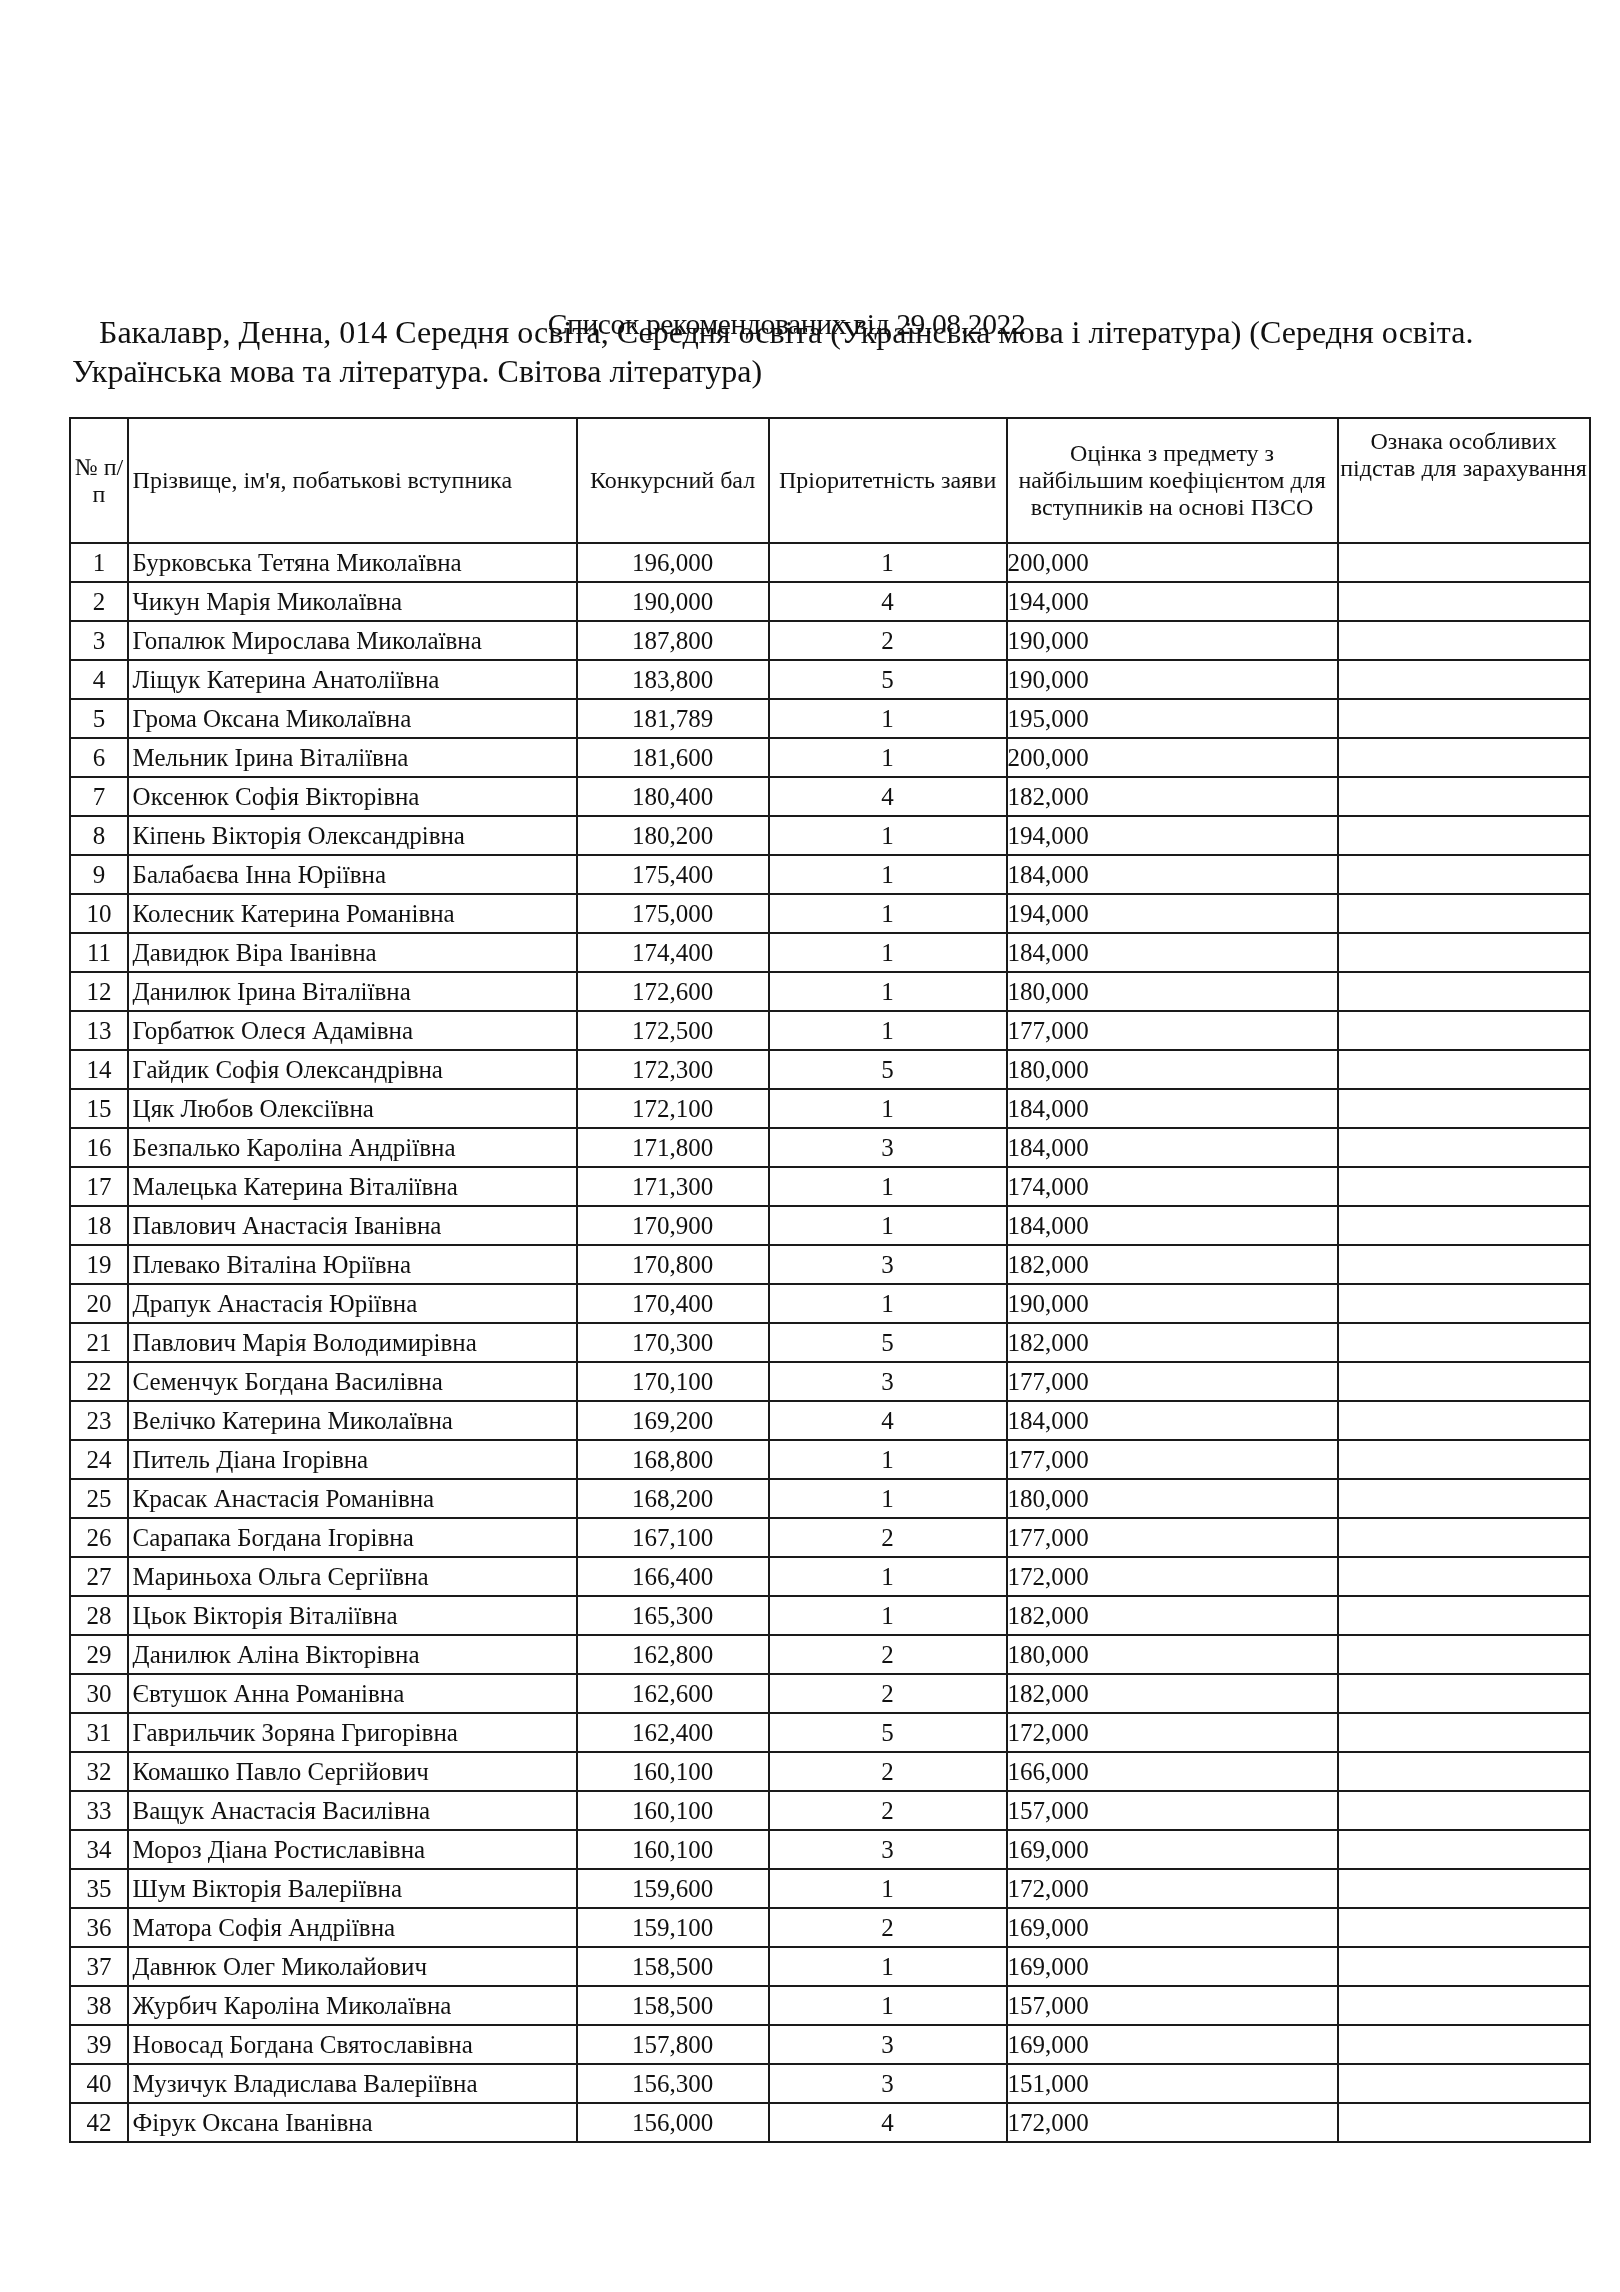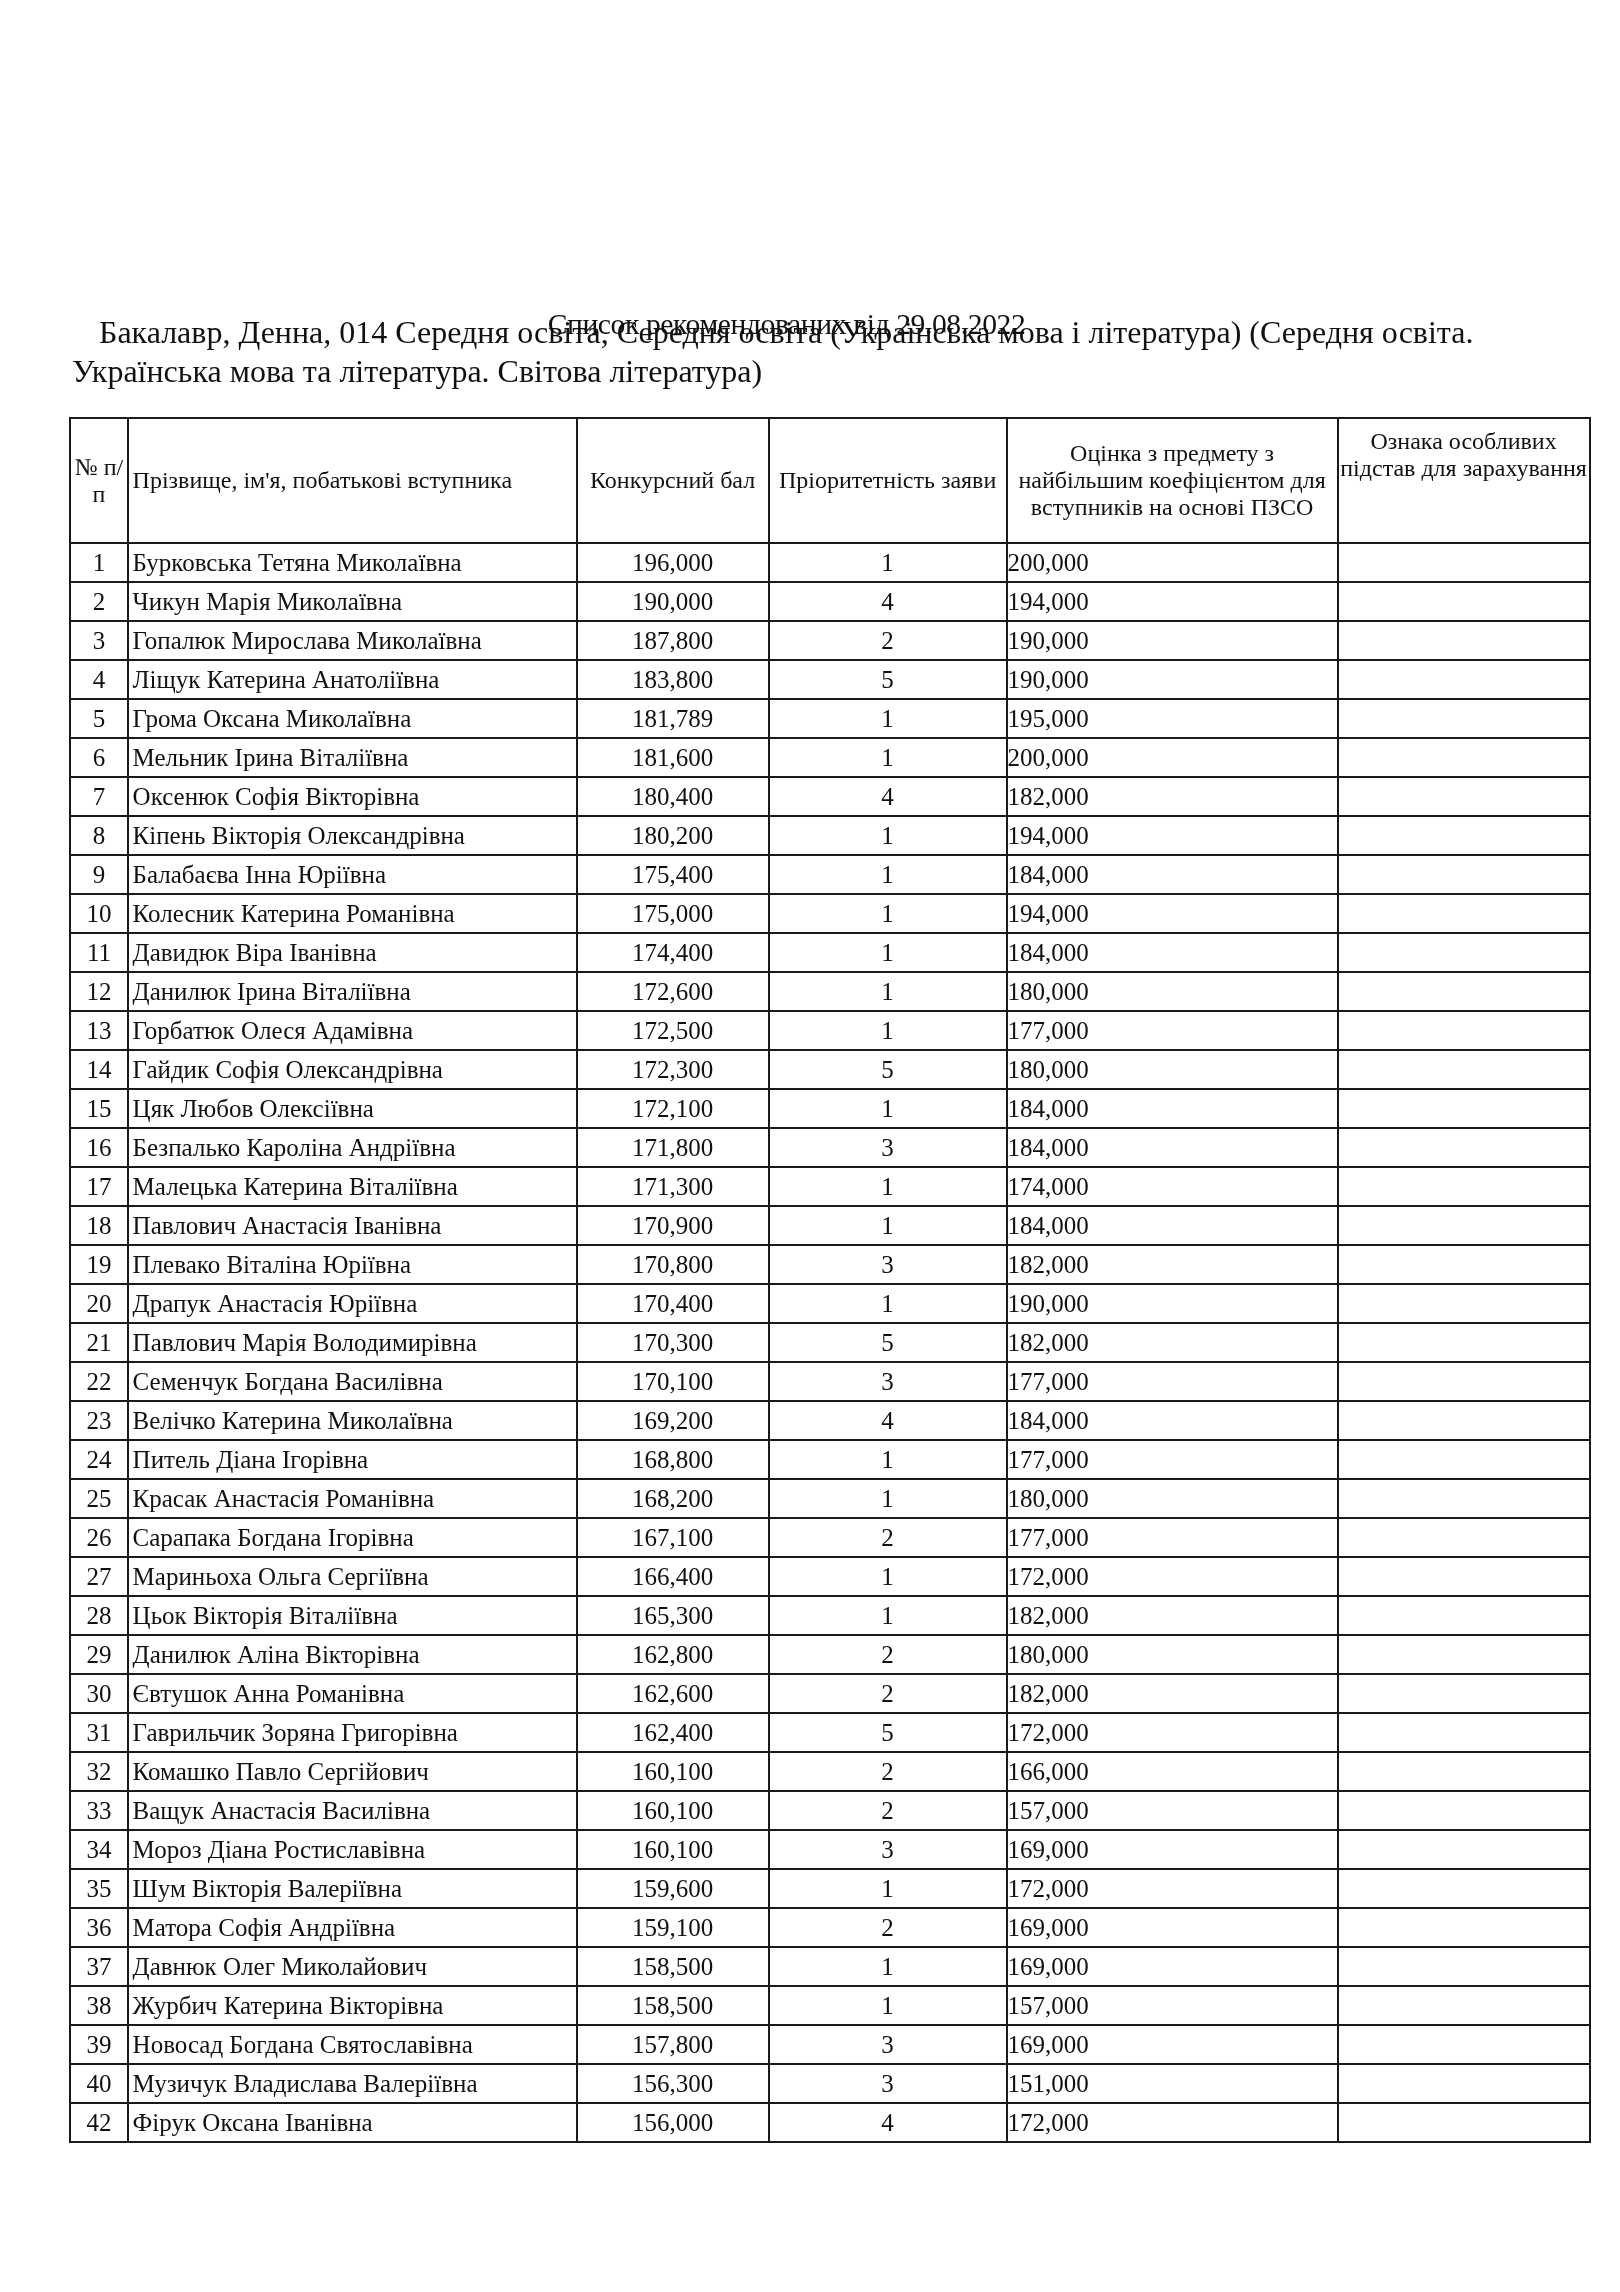--- a/index.html
+++ b/index.html
@@ -332,21 +332,21 @@
       <tr>
         <td class="c-num">37</td>
         <td class="c-name">Давнюк Олег Миколайович</td>
         <td class="c-score">158,500</td>
         <td class="c-prio">1</td>
         <td class="c-grade">169,000</td>
         <td class="c-basis"></td>
       </tr>
       <tr>
         <td class="c-num">38</td>
-        <td class="c-name">Журбич Катерина Вікторівна</td>
+        <td class="c-name">Журбич Кароліна Миколаївна</td>
         <td class="c-score">158,500</td>
         <td class="c-prio">1</td>
         <td class="c-grade">157,000</td>
         <td class="c-basis"></td>
       </tr>
       <tr>
         <td class="c-num">39</td>
         <td class="c-name">Новосад Богдана Святославівна</td>
         <td class="c-score">157,800</td>
         <td class="c-prio">3</td>

